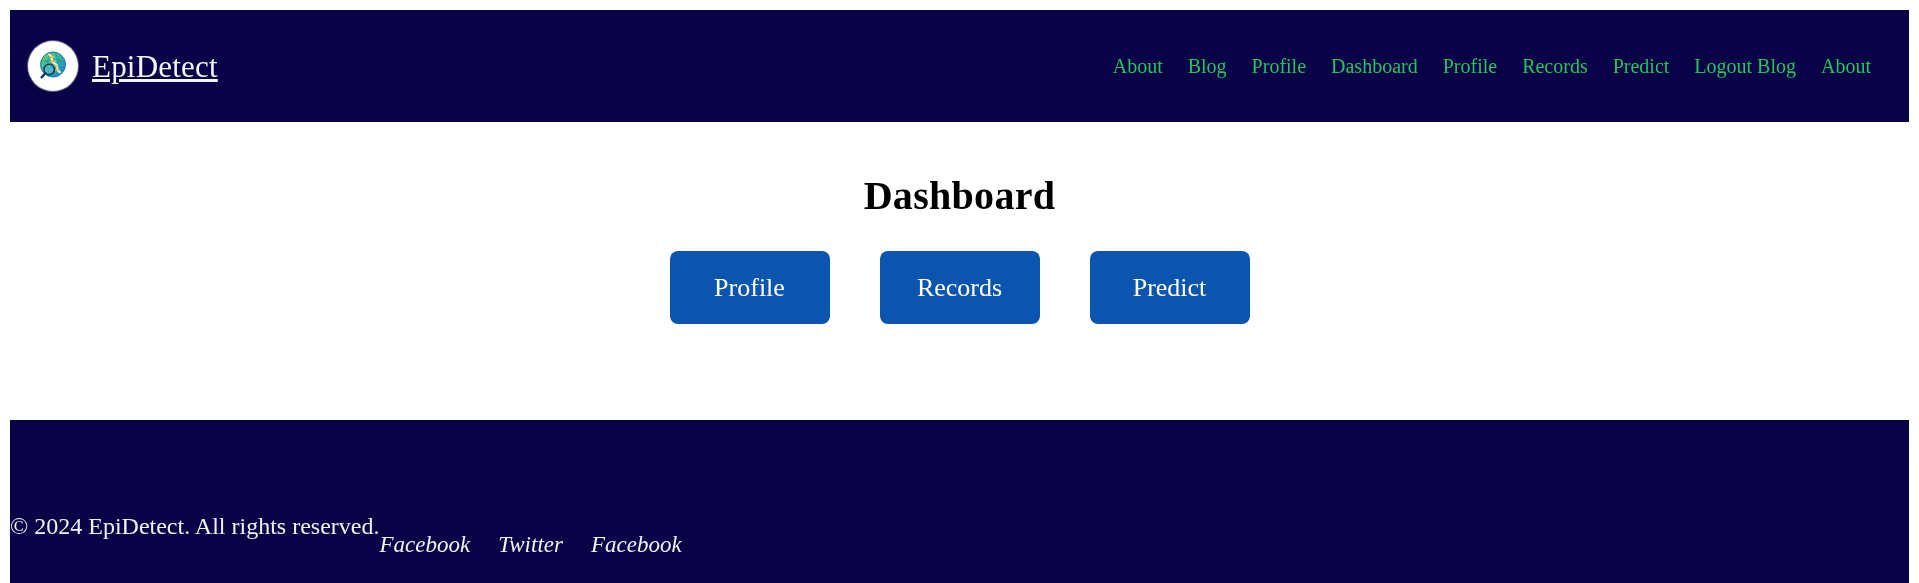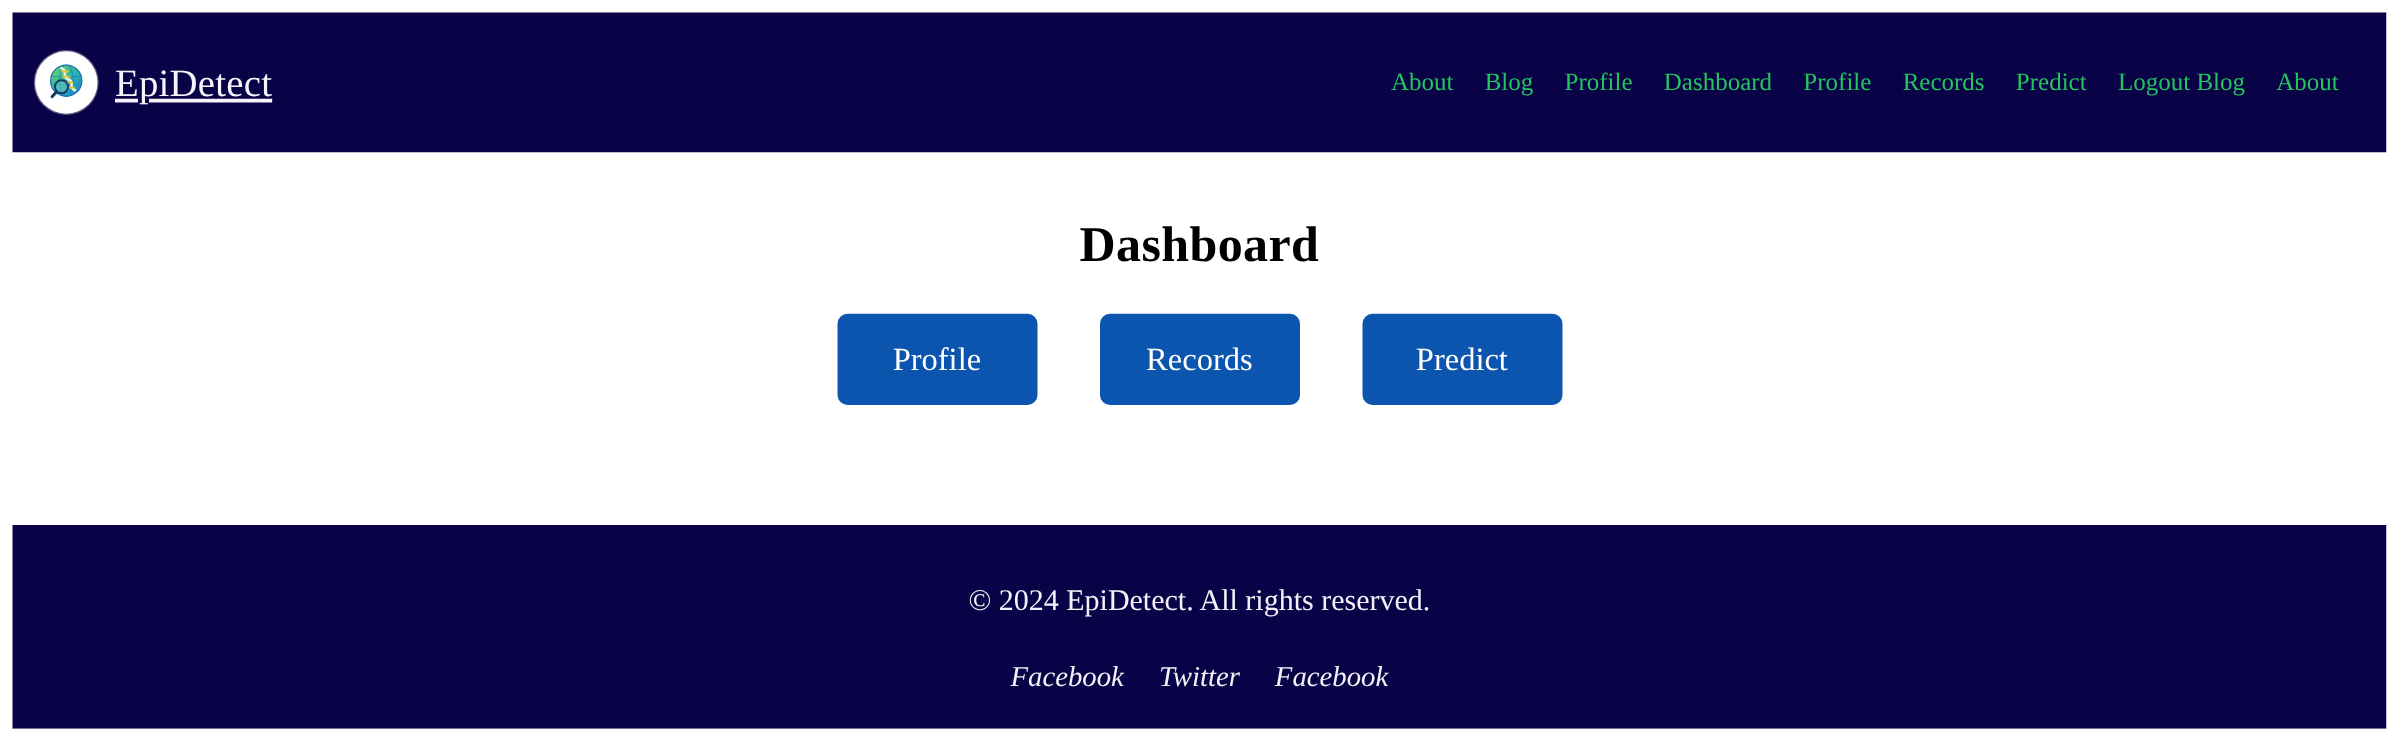--- a/index.html
+++ b/index.html
@@ -128,21 +128,20 @@
     align-items: center;
     justify-content: center;
   }
 
   
   .site-footer {
     background: #0a0246;
     flex: 0 0 163px;
     height: 163px;
     display: flex;
-    flex-direction: column;
     align-items: center;
     justify-content: flex-start;
     padding-top: 49px;
     box-sizing: border-box;
   }
 
   .copyright {
     color: #f2f2f8;
     font-size: 24px;
     line-height: 1;

